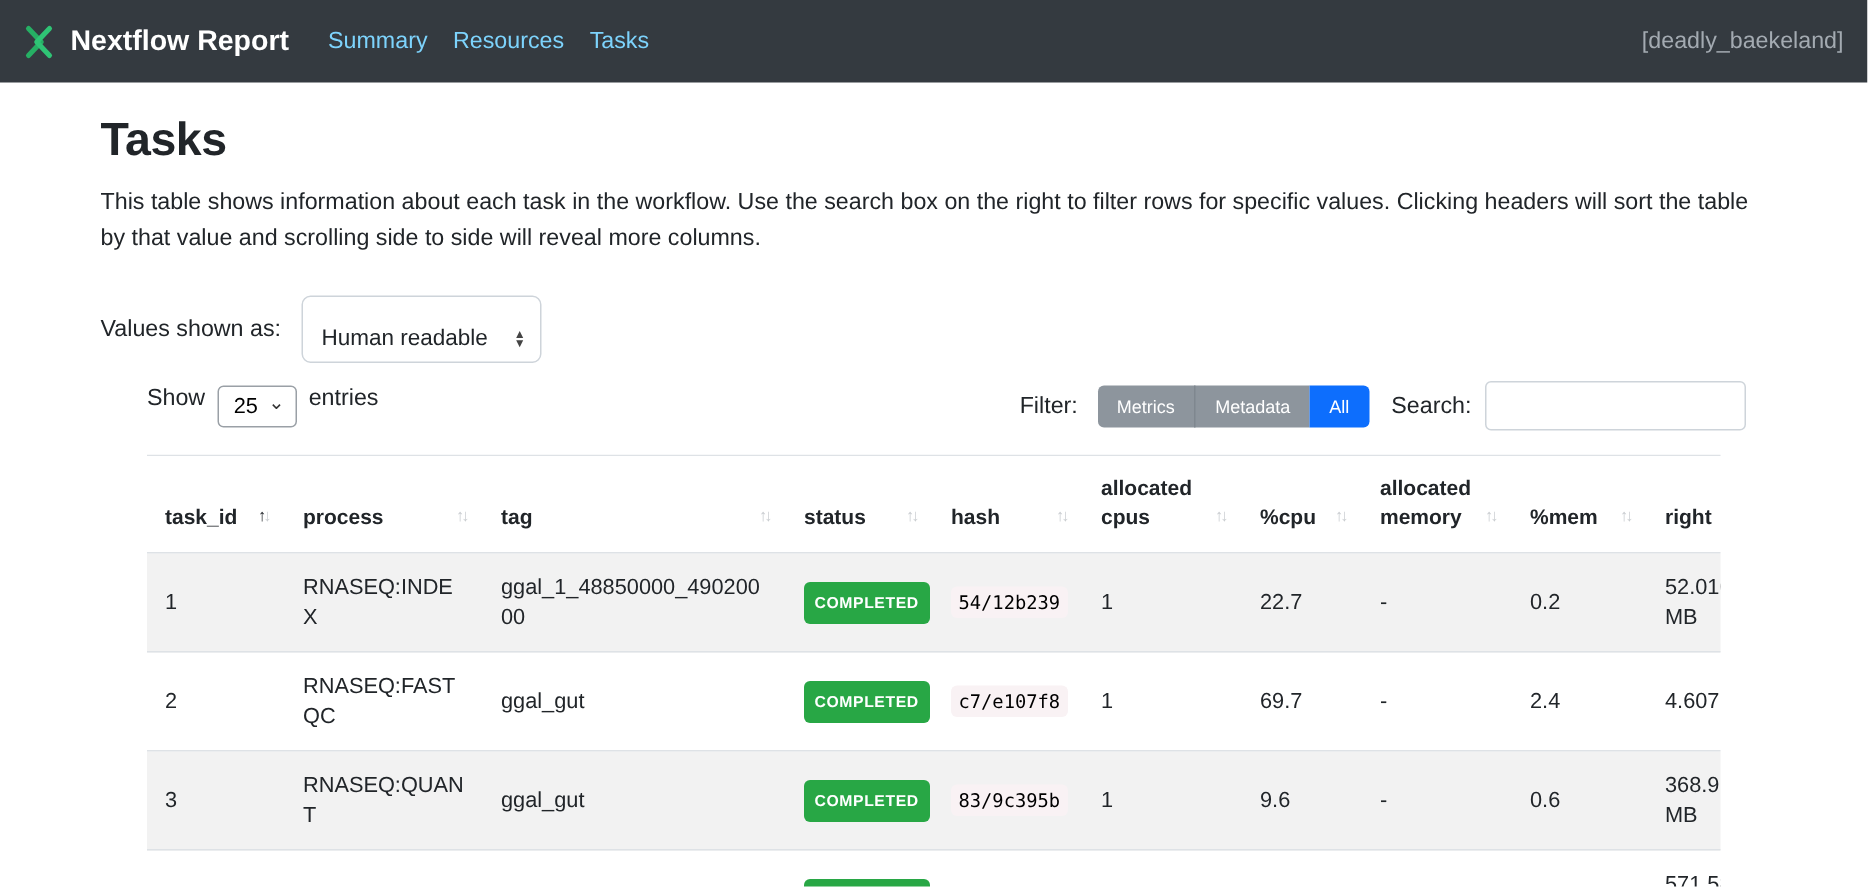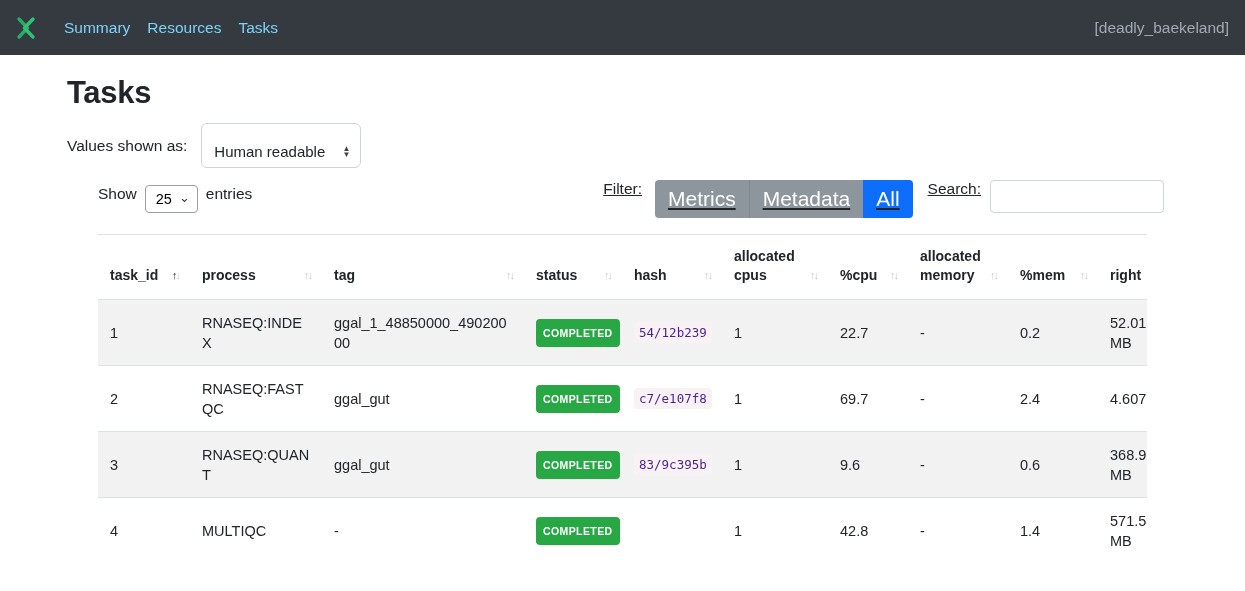--- a/index.html
+++ b/index.html
@@ -43,25 +43,25 @@
   .selwrap { position: relative; display: inline-block; }
   .selwrap select {
     appearance: none; -webkit-appearance: none;
     font-family: "Liberation Sans", sans-serif; font-size: 14.5px;
     border: 1px solid #9aa0a6; border-radius: 4px; background: #fff;
     padding: 5px 24px 5px 10px;
   }
   .selwrap::after { content: "⌄"; position: absolute; right: 8px; top: 42%;
     transform: translateY(-50%); font-size: 13px; color: #333; pointer-events: none; }
 
-  .right-controls { display: flex; align-items: flex-start; text-decoration: underline; }
+  .right-controls { display: flex; align-items: center; }
   .filter-label { margin-right: 13px; }
   .btn-group { display: inline-flex; margin-right: 15px; }
   .btn {
-    border: none; color: #fff; font-size: 21px; padding: 7px 13px;
+    border: none; color: #fff; font-size: 12px; padding: 7px 13px;
     background: #8d959d; cursor: pointer; font-family: "Liberation Sans", sans-serif;
   }
   .btn + .btn { border-left: 1px solid #7f878f; }
   .btn:first-child { border-radius: 4px 0 0 4px; }
   .btn:last-child  { border-radius: 0 4px 4px 0; }
   .btn.active { background: #0d6efd; border-left: none; }
   .search-label { margin-right: 9px; }
   .search-input {
     width: 174px; height: 33px; border: 1px solid #ced4da; border-radius: 4px;
     padding: 4px 8px; font-size: 15px; font-family: "Liberation Sans", sans-serif;
@@ -91,47 +91,49 @@
   tbody tr:first-child td { border-top: none; }
   tbody tr:nth-child(odd) { background: #f2f2f2; }
 
   .badge-completed {
     display: inline-block; background: #28a745; color: #fff;
     font-size: 10.5px; font-weight: 700; letter-spacing: 0.4px;
     padding: 4px 7px; border-radius: 4px;
   }
   code.hash {
     font-family: "DejaVu Sans Mono", monospace; font-size: 12.5px;
-    color: #4c1d95; background: #f9f2f4; padding: 3px 5px; border-radius: 4px;
+    color: #000000; background: #f9f2f4; padding: 3px 5px; border-radius: 4px;
     white-space: nowrap;
     margin-top: 42px;
   }
 </style>
 </head>
 <body>
 
 <nav class="navbar">
   <div class="nav-left">
     <a class="brand">
       <span style="display:inline-flex;">
         <svg width="24" height="24" viewBox="0 0 24 24">
           <path d="M5 3 L13.5 12 L5 21" stroke="#26af64" stroke-width="3.4" fill="none" stroke-linecap="round" stroke-linejoin="round"></path>
           <path d="M19 3 L10.5 12 L19 21" stroke="#2fc475" stroke-width="3.4" fill="none" stroke-linecap="round" stroke-linejoin="round"></path>
         </svg>
       </span>
+      <span>Nextflow Report</span>
     </a>
     <a class="nav-link">Summary</a>
     <a class="nav-link">Resources</a>
     <a class="nav-link">Tasks</a>
   </div>
   <span class="run-name">[deadly_baekeland]</span>
 </nav>
 
 <main class="container">
   <h1 class="page-title">Tasks</h1>
+  <p class="desc">This table shows information about each task in the workflow. Use the search box on the right to filter rows for specific values. Clicking headers will sort the table by that value and scrolling side to side will reveal more columns.</p>
 
   <div class="values-row">
     <span>Values shown as:</span>
     <div class="select-box">
       <span>Human readable</span>
       <span class="updown">
           <span>▲</span>
           <span>▼</span>
         </span>
     </div>

